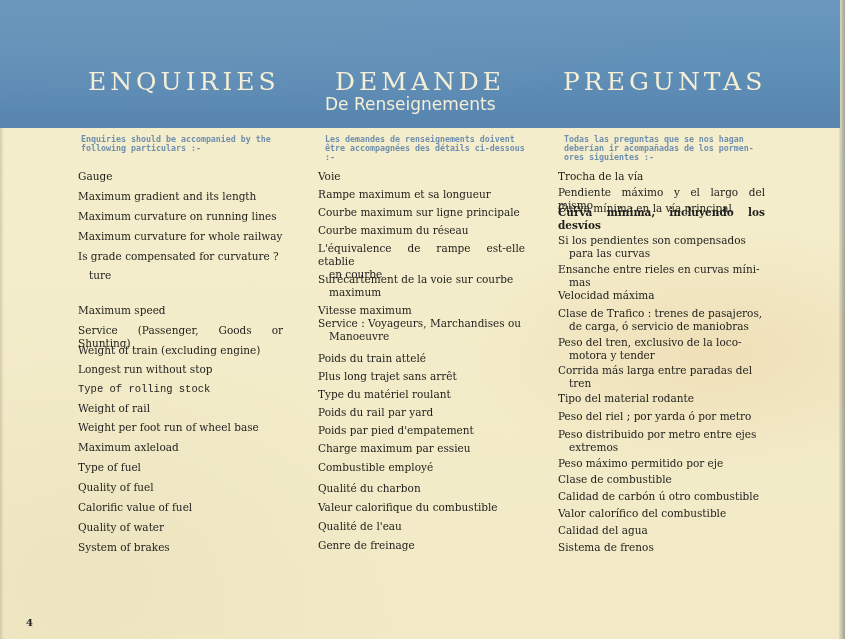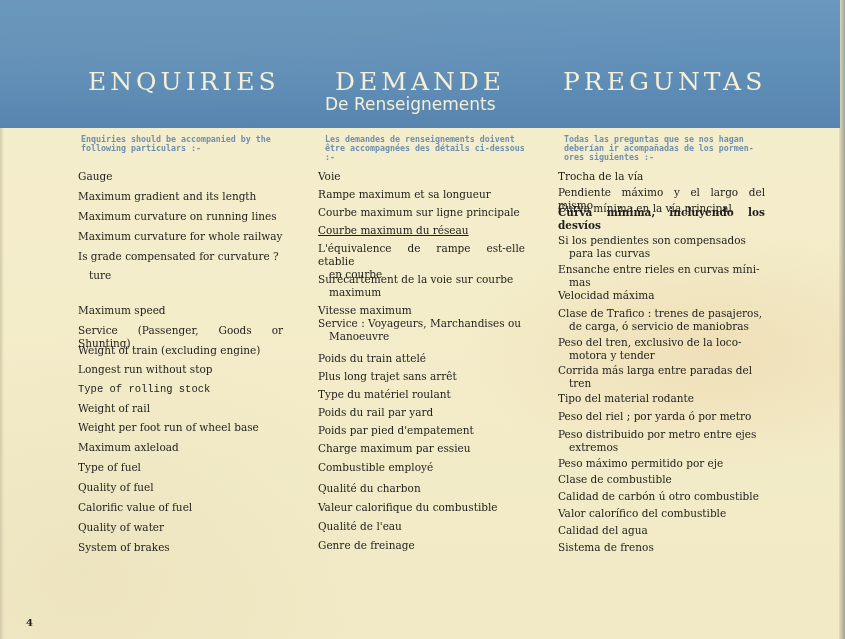--- a/index.html
+++ b/index.html
@@ -148,21 +148,21 @@
       <li style="top: 291px; width: 100%;"><span>Type of fuel</span></li>
       <li style="top: 311px; width: 100%;"><span>Quality of fuel</span></li>
       <li style="top: 331px; width: 100%;"><span>Calorific value of fuel</span></li>
       <li style="top: 351px; width: 100%;"><span>Quality of water</span></li>
       <li style="top: 371px; width: 100%;"><span>System of brakes</span></li>
     </ul>
   <ul class="col col-fr">
       <li style="top: 0px; width: 100%;"><span>Voie</span></li>
       <li style="top: 18px; width: 100%;"><span>Rampe maximum et sa longueur</span></li>
       <li style="top: 36px; width: 100%;"><span>Courbe maximum sur ligne principale</span></li>
-      <li style="top: 54px; width: 100%; text-decoration: underline;"><span>Courbe maximum du réseau</span></li>
+      <li style="top: 54px; width: 100%;"><span>Courbe maximum du réseau</span></li>
       <li style="top: 72px; width: 100%;"><span>L'équivalence de rampe est-elle etablie</span><span class="cont">en courbe</span></li>
       <li style="top: 103px; width: 100%;"><span>Surécartement de la voie sur courbe</span><span class="cont">maximum</span></li>
       <li style="top: 134px; width: 100%;"><span>Vitesse maximum</span></li>
       <li style="top: 147px; width: 100%;"><span>Service :  Voyageurs, Marchandises ou</span><span class="cont">Manoeuvre</span></li>
       <li style="top: 182px; width: 100%;"><span>Poids du train attelé</span></li>
       <li style="top: 200px; width: 100%;"><span>Plus long trajet sans arrêt</span></li>
       <li style="top: 218px; width: 100%;"><span>Type du matériel roulant</span></li>
       <li style="top: 236px; width: 100%;"><span>Poids du rail par yard</span></li>
       <li style="top: 254px; width: 100%;"><span>Poids par pied d'empatement</span></li>
       <li style="top: 272px; width: 100%;"><span>Charge maximum par essieu</span></li>

